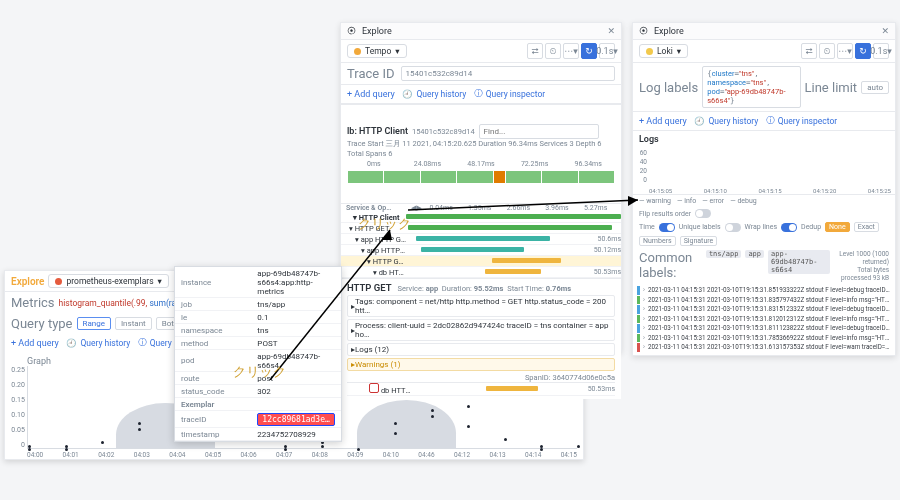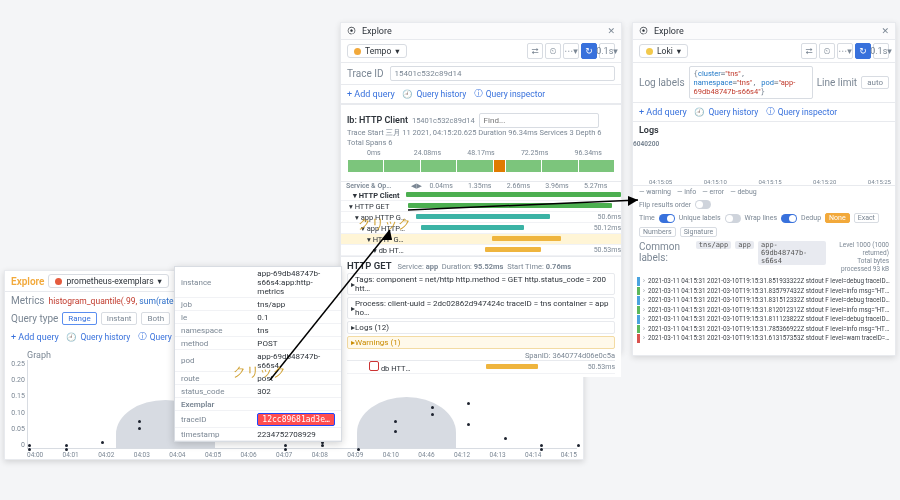--- a/index.html
+++ b/index.html
@@ -43,21 +43,21 @@
     z-index: 5;
   }
   .hdr-row { display:flex; align-items:center; gap:4px; padding:3px 6px; border-bottom:1px solid var(--border-light);}
   .explore-tag { color:var(--orange); font-size:10px; font-weight:600;}
   .ds-pill { border:1px solid var(--border); border-radius:3px; padding:1px 6px; display:flex; align-items:center; gap:4px; font-size:8.5px;}
   .ds-dot { width:7px; height:7px; border-radius:50%; background:#e55b3e;}
   .icon-btn-row { display:flex; gap:2px; margin-left:auto;}
   .icon-btn { width:16px; height:16px; border:1px solid var(--border); border-radius:2px; display:flex; align-items:center; justify-content:center; font-size:9px; color:var(--text-muted); background:#fff;}
   .icon-btn.blue { background:var(--accent); border-color:var(--accent); color:#fff;}
   .row-metrics { display:flex; gap:4px; align-items:center; padding:3px 6px; flex-wrap:wrap;}
-  .lbl-muted { color:var(--text-muted); font-size:10px;}
+  .lbl-muted { color:var(--text-muted); font-size:13px;}
   .query-text { font-family: ui-monospace,Menlo,monospace; font-size:8.5px; }
   .q-red { color:#c0392b;} .q-blue{color:#2a6dc9;} .q-gray{color:#666;}
   .seg-btn { border:1px solid var(--border); padding:1px 5px; font-size:8px; border-radius:2px; background:#fff; color:var(--text-muted);}
   .seg-btn.active { color:var(--accent); border-color:var(--accent-light);}
   .link-like { color:var(--accent); font-size:8.5px; display:inline-flex; align-items:center; gap:3px;}
   .graph-area { flex:1; position:relative; padding:4px 6px 2px 22px; }
   .graph-title { font-size:9px; color:var(--text-muted); margin-bottom:2px;}
   .y-ticks{ position:absolute; left:2px; top:14px; bottom:10px; display:flex; flex-direction:column; justify-content:space-between; font-size:7px; color:var(--text-muted); text-align:right; width:18px;}
   .x-ticks{ position:absolute; left:22px; right:6px; bottom:0; display:flex; justify-content:space-between; font-size:6.5px; color:var(--text-muted);}
   .plot { position:absolute; left:22px; right:6px; top:14px; bottom:10px; border-left:1px solid var(--border); border-bottom:1px solid var(--border);}
@@ -124,21 +124,21 @@
     width:264px; height:334px;
     background:var(--panel);
     border:1px solid var(--border-light);
     box-shadow:0 2px 6px rgba(0,0,0,.12);
     display:flex; flex-direction:column;
     z-index:25;
   }
   .loki-chips{ font-family:ui-monospace,monospace; font-size:7.5px; }
   .loki-chips .k{ color:#1e77c7;} .loki-chips .v{color:#c0392b;}
   .bars-area{ height:48px; position:relative; padding:2px 4px 10px 16px; border-bottom:1px solid var(--border-light);}
-  .bars-y { position:absolute; left:0; top:2px; bottom:10px; display:flex; justify-content:space-between; font-size:6.5px; color:var(--text-muted); width:14px; text-align:right;font-weight:bold;}
+  .bars-y { position:absolute; left:0; top:2px; bottom:10px; display:flex; flex-direction:column; justify-content:space-between; font-size:6.5px; color:var(--text-muted); width:14px; text-align:right;}
   .bars-row{ position:absolute; left:16px; right:4px; top:2px; bottom:10px; display:flex; align-items:flex-end; gap:2px;}
   .bar-col{ flex:1; display:flex; flex-direction:column; justify-content:flex-end;}
   .bar-col div{ width:100%;}
   .bar-col .g{background:#5cb85c;} .bar-col .y{background:#efb53e;} .bar-col .r{background:#d9534f;}
   .bars-x{ position:absolute;left:16px;right:4px;bottom:0; display:flex; justify-content:space-between; font-size:6px; color:var(--text-muted);}
   .legend-row{ display:flex; gap:6px; padding:2px 6px; font-size:7px; color:var(--text-muted);}
   .toggle { width:16px; height:9px; border-radius:5px; background:var(--accent); position:relative; display:inline-block; vertical-align:middle;}
   .toggle::after{content:""; position:absolute; right:1px; top:1px; width:7px; height:7px; background:#fff; border-radius:50%;}
   .toggle.off{ background:#cfd4dc;} .toggle.off::after{left:1px; right:auto;}
   .opts-row { display:flex; align-items:center; gap:4px; padding:2px 6px; font-size:7px; color:var(--text-muted); flex-wrap:wrap;}
@@ -183,21 +183,21 @@
   <div class="hdr-row" style="gap:6px;">
     <span class="lbl-muted">Trace ID</span>
     <span class="trace-input">15401c532c89d14</span>
   </div>
   <div class="hdr-row" style="gap:8px;">
     <span style="color:var(--accent);">+ <span>Add query</span></span>
     <span class="link-like">🕘 <span>Query history</span></span>
     <span class="link-like">ⓘ <span>Query inspector</span></span>
   </div>
 
-  <div style="padding:8px 6px; border-top:1px solid var(--border-light);">
+  <div style="padding:19px 6px; border-top:1px solid var(--border-light);">
     <div style="display:flex; align-items:baseline; gap:4px;">
       <span class="section-title">lb: HTTP Client</span>
       <span class="sub-muted">15401c532c89d14</span>
       <input class="trace-input" style="flex: 0.5 1 0%;" placeholder="Find...">
     </div>
     <div class="sub-muted">Trace Start 三月 11 2021, 04:15:20.625   Duration 96.34ms   Services 3   Depth 6   Total Spans 6</div>
     <div class="svc-ruler">
       <span class="c">0ms</span>
         <span class="c">24.08ms</span>
       <span class="c">48.17ms</span>

